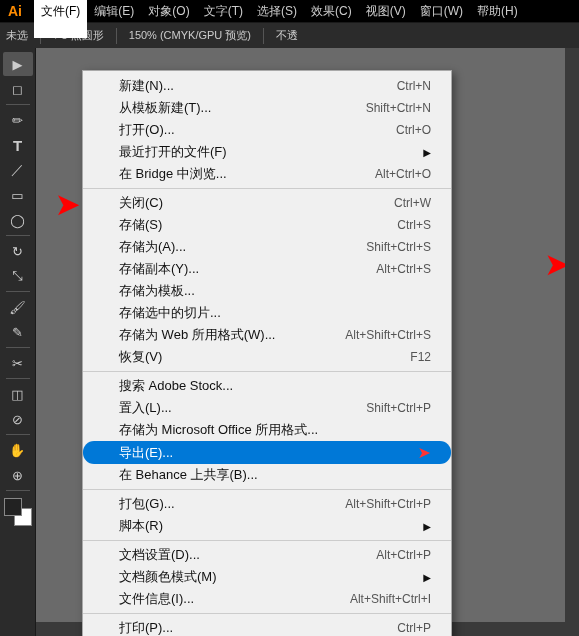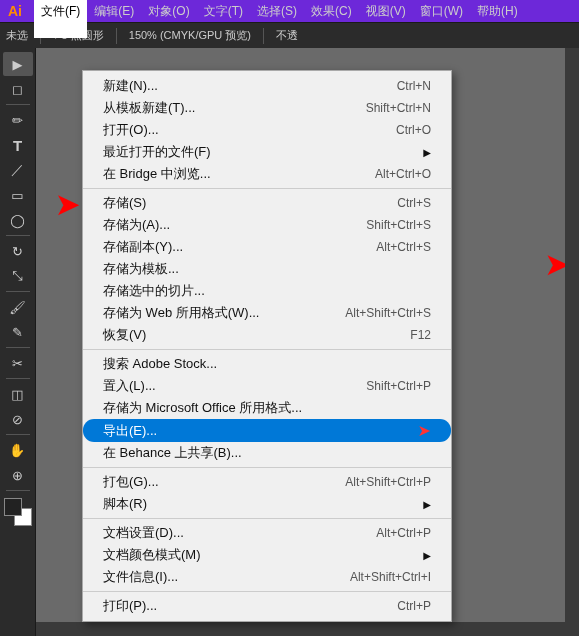--- a/index.html
+++ b/index.html
@@ -8,21 +8,21 @@
       height: 636px;
       font-family: 'Microsoft YaHei', SimHei, Arial, sans-serif;
       font-size: 13px;
       background: #444;
       overflow: hidden;
       position: relative;
     }
 
     
     .menu-bar {
-      background: #6d28d9;
+      background: #000000;
       height: 22px;
       display: flex;
       align-items: center;
       padding: 0 4px;
       position: relative;
       z-index: 100;
     }
     .menu-bar-logo {
       color: #ff8c00;
       font-weight: bold;
@@ -176,21 +176,21 @@
       width: 370px;
       background: #f0f0f0;
       border: 1px solid #aaa;
       box-shadow: 3px 3px 8px rgba(0,0,0,0.4);
       z-index: 200;
       padding: 4px 0;
     }
     .menu-item {
       display: flex;
       align-items: center;
-      padding: 2px 20px 2px 20px;
+      padding: 2px 20px 2px 36px;
       cursor: pointer;
       color: #111;
       font-size: 13px;
       min-height: 22px;
       position: relative;
     }
     .menu-item.highlighted {
       background: #0078d7;
       color: white;
       border-radius: 11px;
@@ -326,20 +326,24 @@
         <span class="menu-item-label">最近打开的文件(F)</span>
         <span class="menu-item-arrow">▶</span>
       </div>
       <div class="menu-item">
         <span class="menu-item-label">在 Bridge 中浏览...</span>
         <span class="menu-item-shortcut">Alt+Ctrl+O</span>
       </div>
       <div class="menu-separator"></div>
 
       <div class="menu-item">
+        <span class="menu-item-label">关闭(C)</span>
+        <span class="menu-item-shortcut">Ctrl+W</span>
+      </div>
+      <div class="menu-item">
         <span class="menu-item-label">存储(S)</span>
         <span class="menu-item-shortcut">Ctrl+S</span>
       </div>
       <div class="menu-item">
         <span class="menu-item-label">存储为(A)...</span>
         <span class="menu-item-shortcut">Shift+Ctrl+S</span>
       </div>
       <div class="menu-item">
         <span class="menu-item-label">存储副本(Y)...</span>
         <span class="menu-item-shortcut">Alt+Ctrl+S</span>

